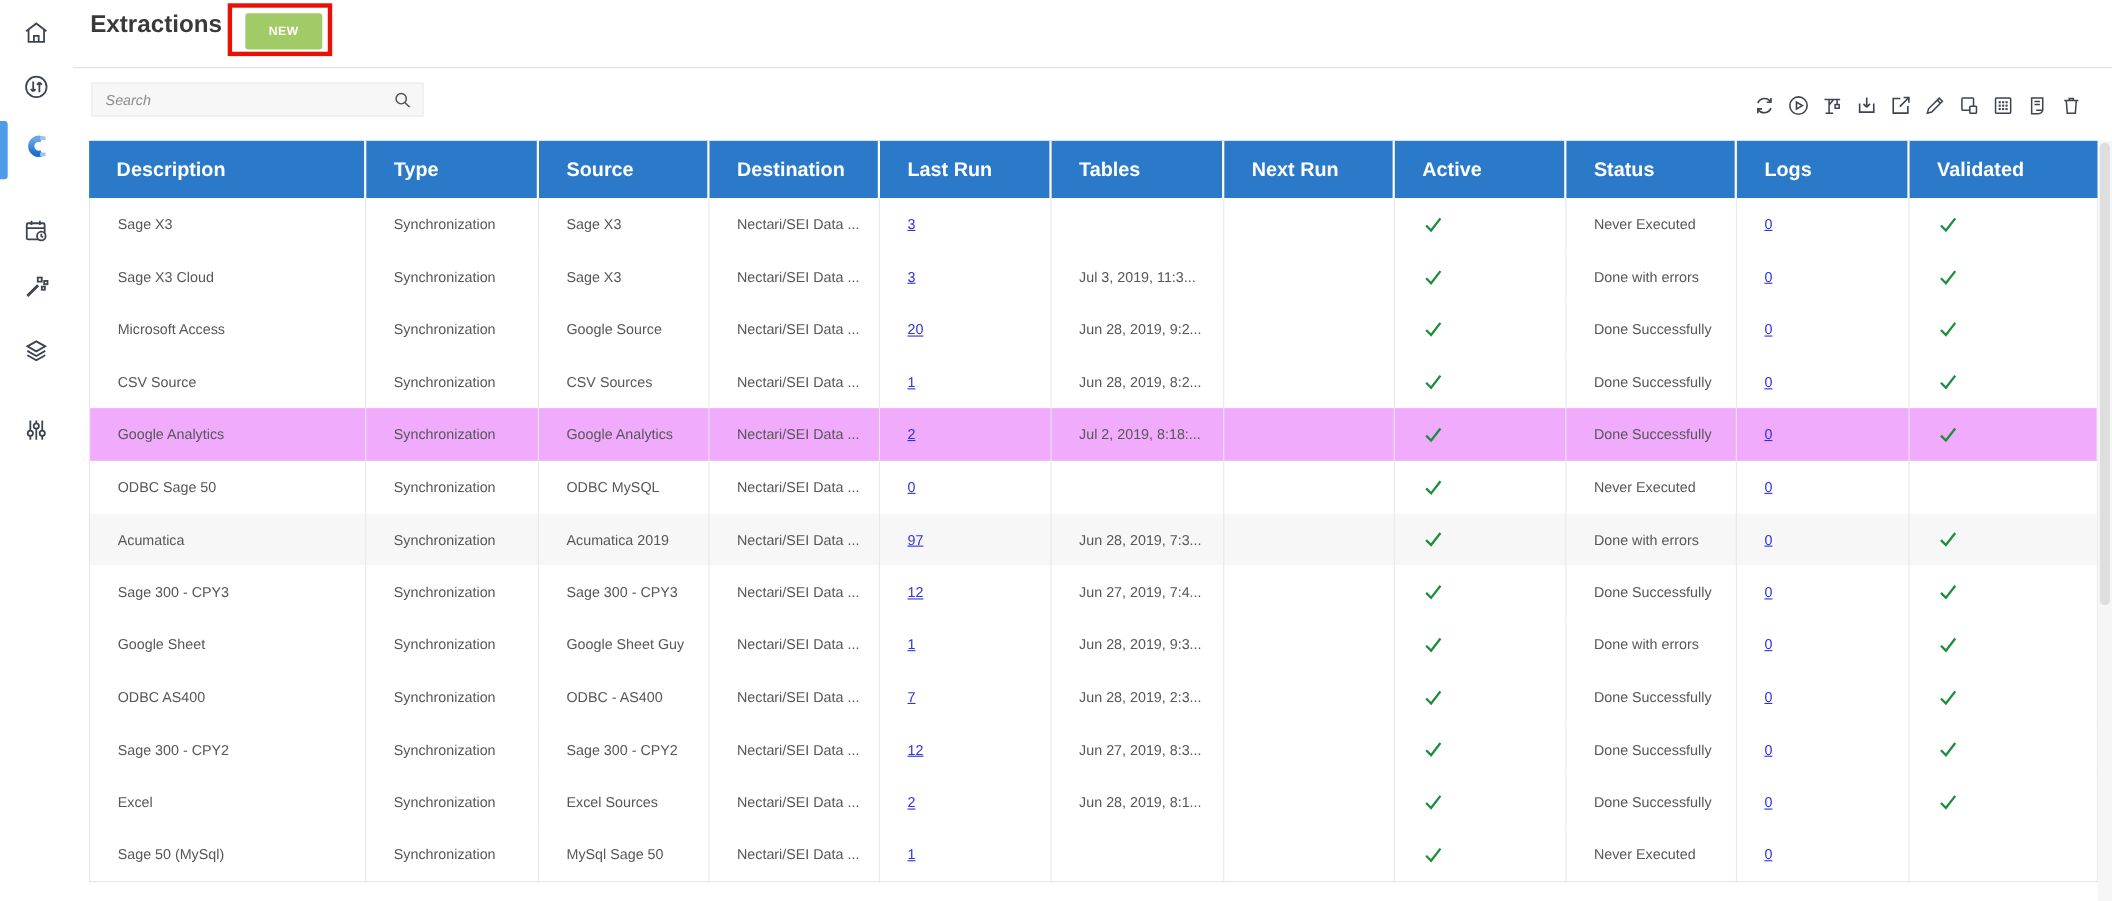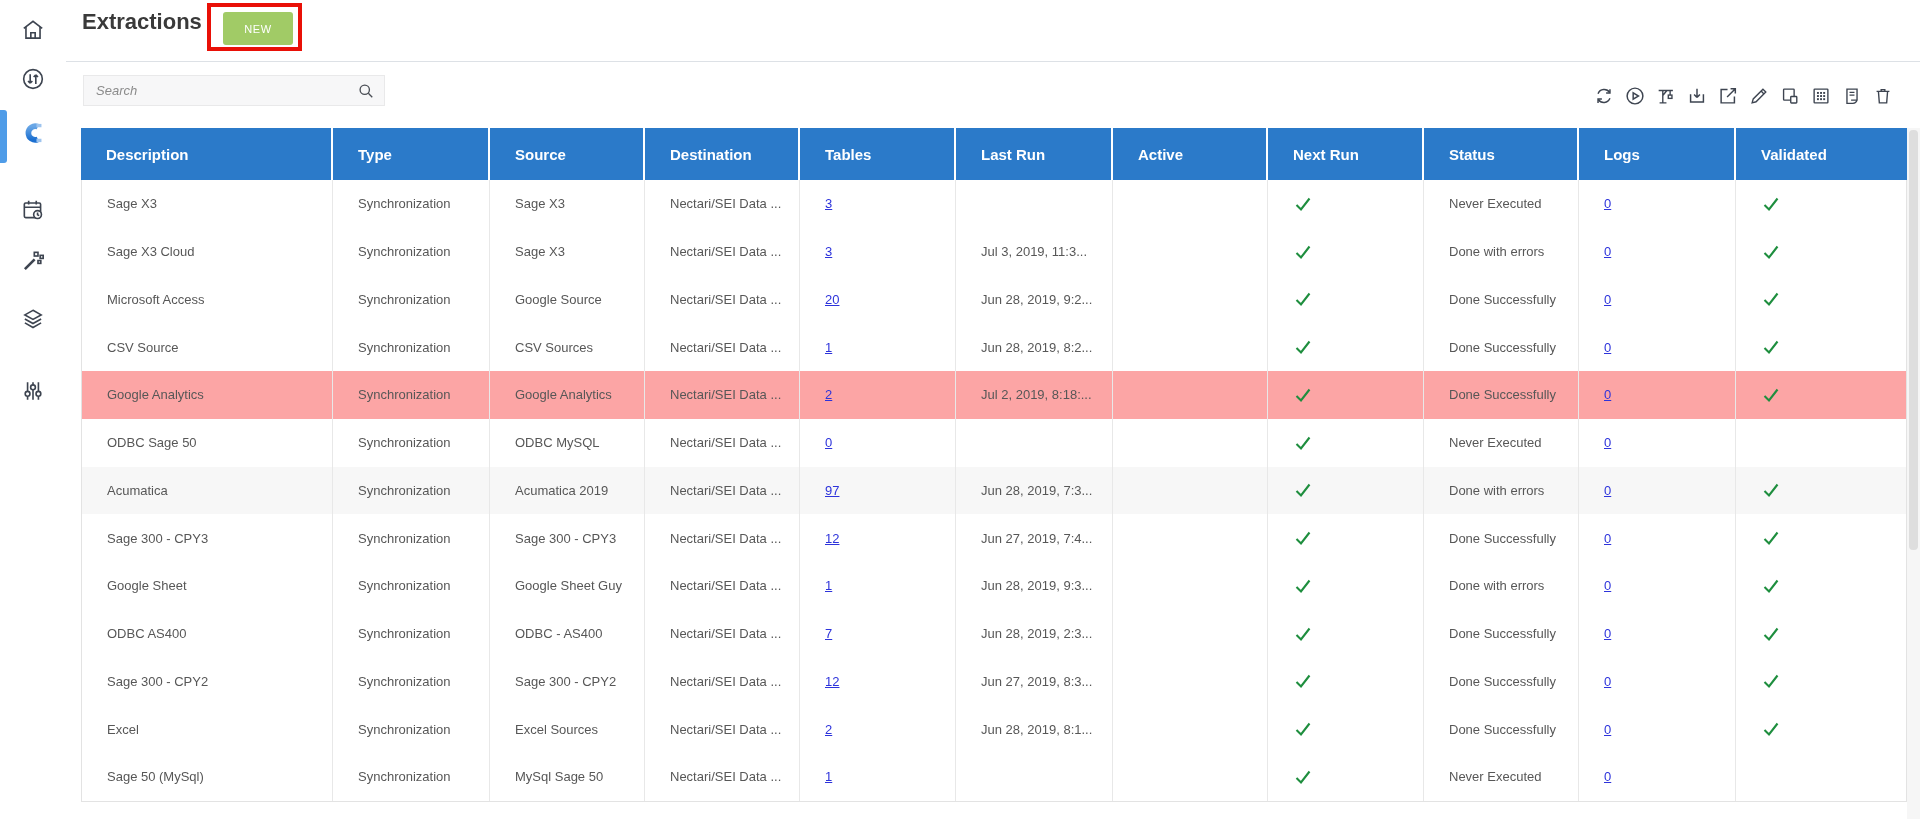--- a/index.html
+++ b/index.html
@@ -19,21 +19,21 @@
 
   
   .sidebar { position:absolute; left:0; top:0; width:66px; height:819px; background:#fff; z-index:5; }
   .side-icon { position:absolute; left:20px; width:26px; height:26px; color:var(--icon-dark); cursor:pointer; }
   .side-icon svg { width:26px; height:26px; display:block; }
   .active-bar { position:absolute; left:0; top:110px; width:7px; height:53px; background:#4f9ce8; border-radius:0 3px 3px 0; }
 
   
   .page-title { position:absolute; left:82px; top:9px; font-size:22px; color:#3a3a3a; }
   .new-btn { position:absolute; left:223px; top:12px; width:70px; height:33px; background:var(--new-green);
-             border:none; border-radius:3px; color:#fff; font-weight:normal; font-size:11px; letter-spacing:.6px;
+             border:none; border-radius:3px; color:#fff; font-weight:bold; font-size:11px; letter-spacing:.6px;
              font-family:"Liberation Sans", sans-serif; cursor:pointer; }
   .hl-box { position:absolute; left:207px; top:3px; width:95px; height:48px; border:4px solid var(--hl-red); }
   .top-divider { position:absolute; left:66px; right:0; top:61px; height:1px; background:#dde1e6; }
 
   
   .search-wrap { position:absolute; left:83px; top:75px; width:302px; height:31px; background:#f7f7f8;
                  border:1px solid #e9e9ea;padding-left:17px; }
   .search-wrap input { position:absolute; left:0; top:0; width:100%; height:100%; background:transparent; border:none;
                  outline:none; padding:0 36px 0 12px; font-size:13px; font-style:italic; color:#555;
                  font-family:"Liberation Sans", sans-serif; }
@@ -42,26 +42,26 @@
 
   
   .toolbar { position:absolute; top:85px; right:26px; display:flex; gap:9px; }
   .tool-btn { width:22px; height:22px; background:none; border:none; padding:0; color:var(--icon-dark); cursor:pointer; }
   .tool-btn svg { width:22px; height:22px; display:block; }
 
   
   .table { position:absolute; left:81px; top:128px; width:1826px; }
   .grid-row { display:grid; grid-template-columns:250px 157px 155px 155px 156px 157px 155px 156px 155px 157px 173px; }
   .thead { background:var(--header-blue); height:52px; }
-  .th { display:flex; align-items:center; padding-left:25px; color:#fff; font-size:15px; font-weight:bold;
+  .th { display:flex; align-items:center; padding-left:25px; color:#fff; font-size:18px; font-weight:bold;
         border-left:2px solid #fff; cursor:pointer; }
   .th:first-child { border-left:none; }
   .tbody { border-left:1px solid var(--border); border-right:1px solid var(--border); border-bottom:1px solid var(--border); }
   .trow { height:47.75px; background:#fff; }
-  .trow.selected { background:#fca5a5; }
+  .trow.selected { background:#f0abfc; }
   .trow.subtle { background:#f7f7f7; }
   .td { display:flex; align-items:center; padding-left:25px; font-size:13px; color:var(--cell-text);
         border-left:1px solid #e8e8e8; overflow:hidden; white-space:nowrap; }
   .td:first-child { border-left:none; }
   .cell-link { color:var(--link-blue); text-decoration:underline; cursor:pointer; }
   .check { width:20px; height:20px; }
 
   
   .vscroll { position:absolute; right:0; top:128px; width:13px; height:691px; background:#f6f6f6; }
   .vscroll .thumb { position:absolute; left:2px; right:2px; top:2px; height:420px; background:#dedede; border-radius:4px; }
@@ -226,24 +226,24 @@
     </svg>
   </button>
 </div>
 
 <div class="table">
   <div class="grid-row thead" id="table-header">
       <div class="th">Description</div>
       <div class="th">Type</div>
       <div class="th">Source</div>
       <div class="th">Destination</div>
+      <div class="th">Last Run</div>
       <div class="th">Tables</div>
-      <div class="th">Last Run</div>
+      <div class="th">Next Run</div>
       <div class="th">Active</div>
-      <div class="th">Next Run</div>
       <div class="th">Status</div>
       <div class="th">Logs</div>
       <div class="th">Validated</div>
     </div>
   <div class="tbody" id="table-body">
   <div class="grid-row trow">
     <div class="td">Sage X3</div>
     <div class="td">Synchronization</div>
     <div class="td">Sage X3</div>
     <div class="td">Nectari/SEI Data ...</div>

